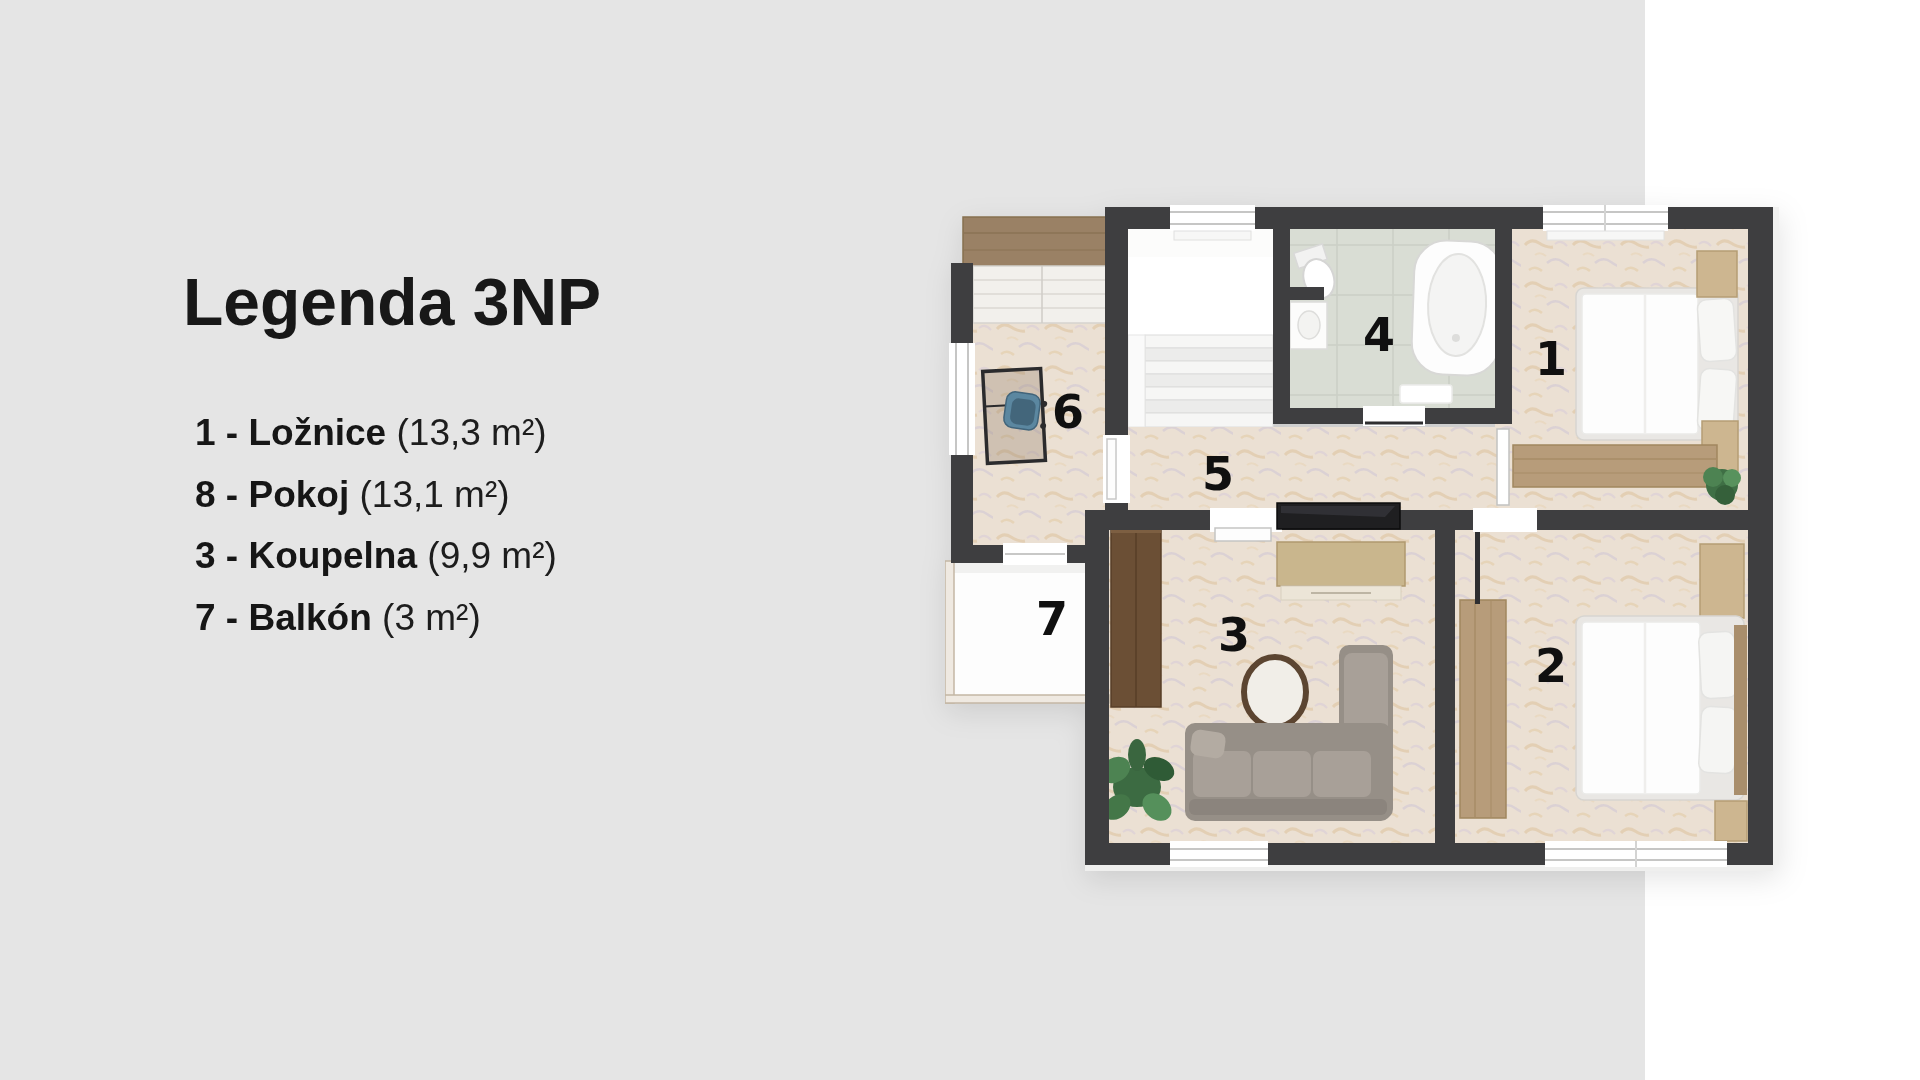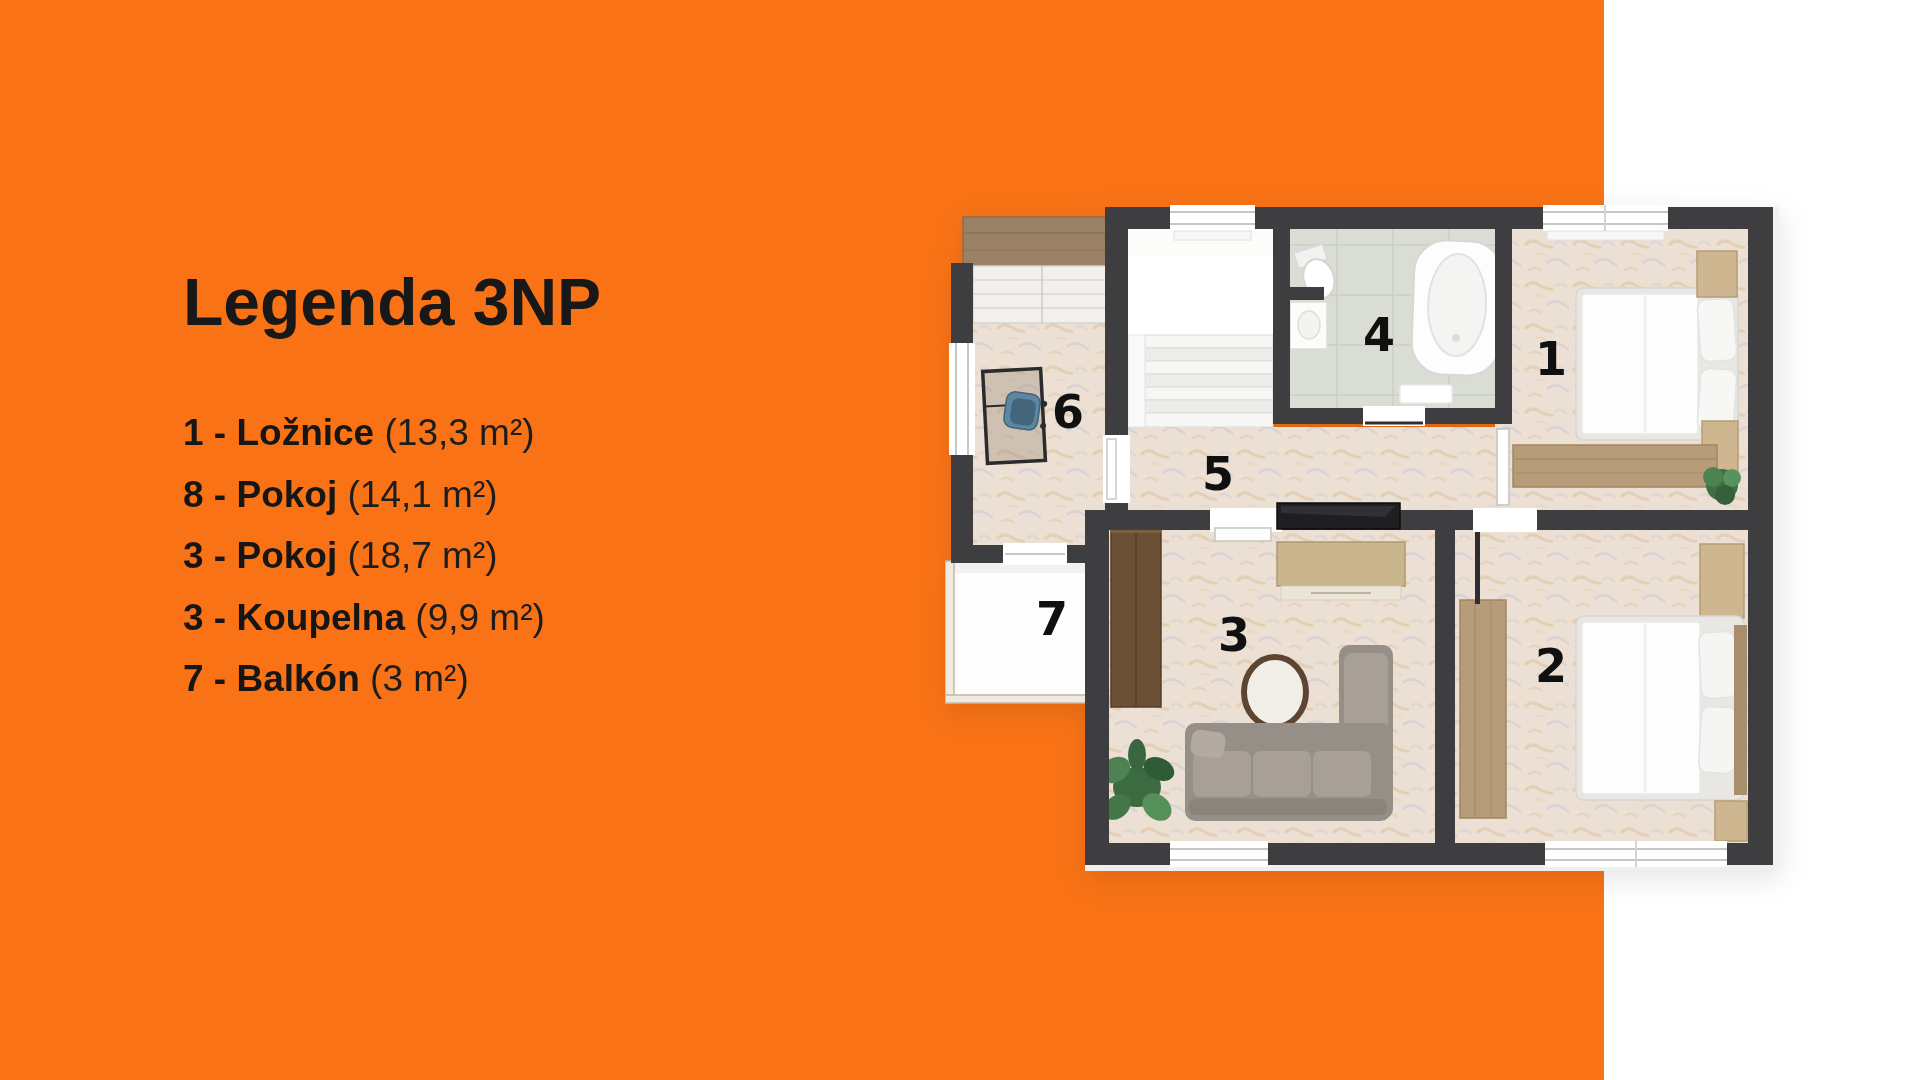--- a/index.html
+++ b/index.html
@@ -1,25 +1,25 @@
 <!DOCTYPE html>
 <html><head>
 <meta charset="utf-8">
 <title>Legenda 3NP</title>
 <style>
   html,body{
     margin:0;padding:0;width:1920px;height:1080px;background:#ffffff;
     font-family:"Liberation Sans","DejaVu Sans",sans-serif;overflow:hidden;
   }
-  .stage{position:relative;width:1604px;height:1080px;background:#f97316;}
+  .stage{position:relative;width:1604px;height:1080px;background:#e5e5e5;padding-left:41px;}
   .legend{position:absolute;left:183px;top:260px;width:640px;}
   .legend-title{
     font-size:66px;font-weight:700;color:#181818;letter-spacing:0px;line-height:84px;
   }
-  .legend-items{position:absolute;left:0;top:142px;width:640px;}
+  .legend-items{position:absolute;left:12px;top:142px;width:640px;}
   .legend-item{
     font-size:37px;line-height:61.5px;color:#161616;white-space:nowrap;
   }
   .legend-item .lbl{font-weight:700;}
   .legend-item .area{font-weight:400;color:#1d1d1d;}
   .plan-wrap{
     position:absolute;left:945px;top:195px;width:860px;height:690px;
     filter:drop-shadow(2px 8px 14px rgba(0,0,0,0.10));
   }
   svg text.roomnum{
@@ -29,22 +29,21 @@
 </style>
 </head>
 <body>
 
 <div class="stage">
 
   <div class="legend">
     <div class="legend-title">Legenda 3NP</div>
     <div class="legend-items">
       <div class="legend-item"><span class="lbl">1 - Ložnice</span> <span class="area">(13,3 m²)</span></div>
-      <div class="legend-item"><span class="lbl">8 - Pokoj</span> <span class="area">(14,1 m²)</span></div>
-      <div class="legend-item"><span class="lbl">3 - Pokoj</span> <span class="area">(18,7 m²)</span></div>
+      <div class="legend-item"><span class="lbl">8 - Pokoj</span> <span class="area">(13,1 m²)</span></div>
       <div class="legend-item"><span class="lbl">3 - Koupelna</span> <span class="area">(9,9 m²)</span></div>
       <div class="legend-item"><span class="lbl">7 - Balkón</span> <span class="area">(3 m²)</span></div>
     </div>
   </div>
 
   <div class="plan-wrap">
   <svg width="860" height="690" viewBox="0 0 860 690" xmlns="http://www.w3.org/2000/svg">
     <defs>
       <pattern id="beige" width="48" height="42" patternUnits="userSpaceOnUse">
         <rect width="48" height="42" fill="#ebe0d3"></rect>

